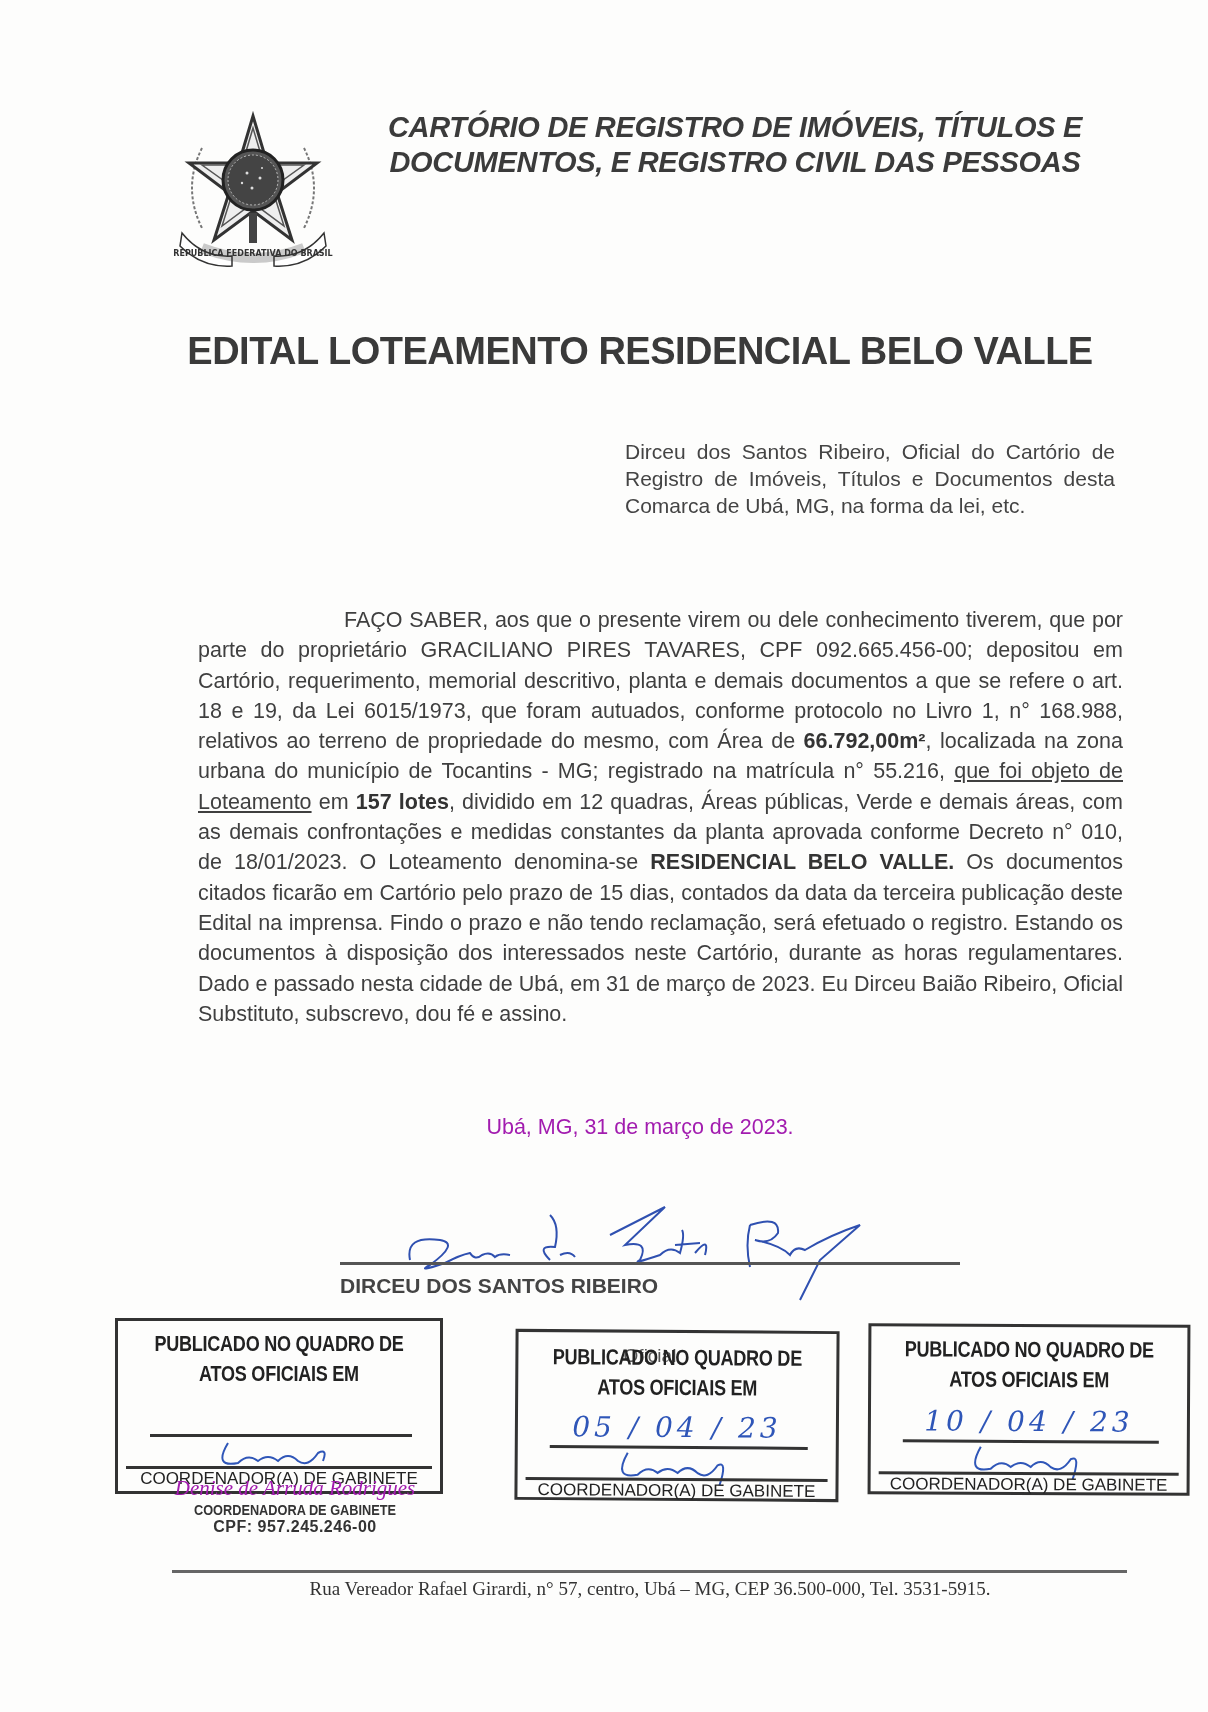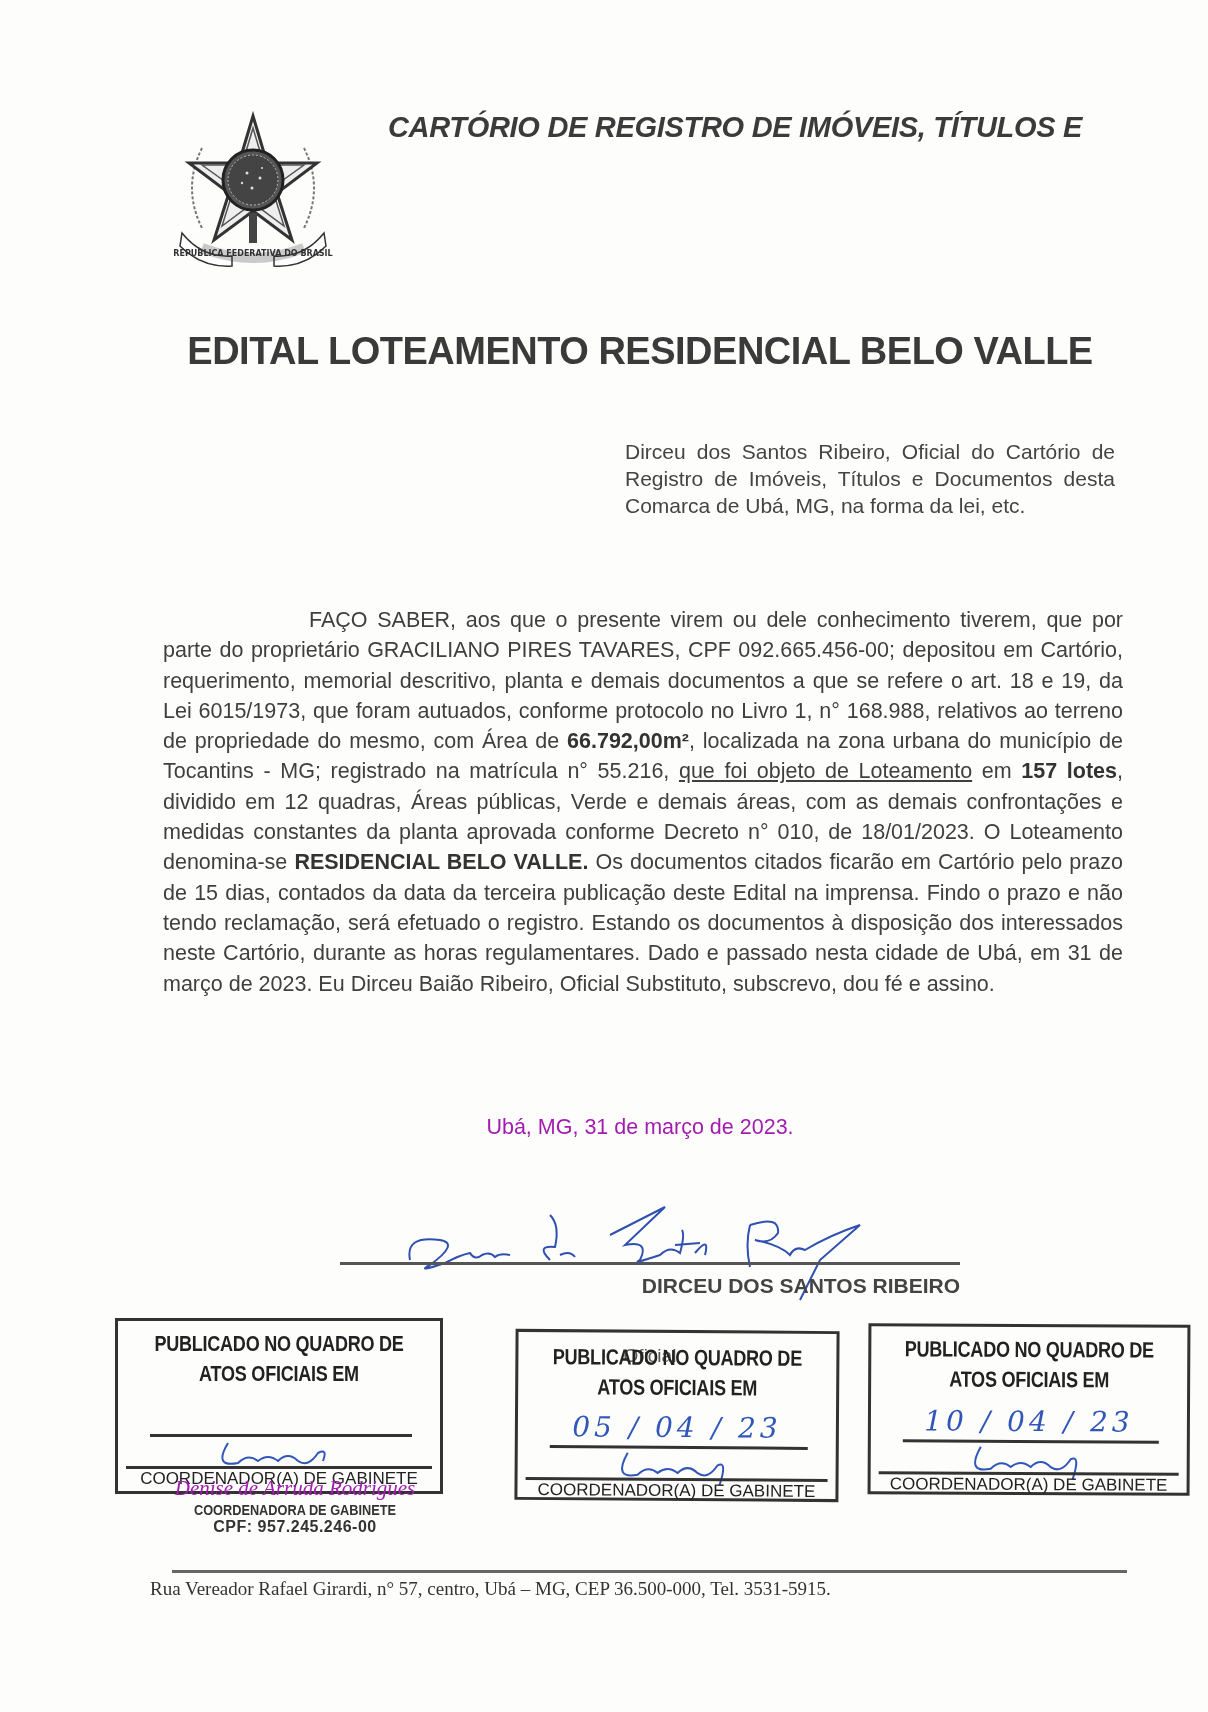--- a/index.html
+++ b/index.html
@@ -20,27 +20,27 @@
     font-weight: bold; font-size: 38px; color: #3a3a3a; letter-spacing: -0.5px;
   }
   .preamble {
     left: 625px; top: 438px; width: 490px;
     font-size: 21px; line-height: 27px; text-align: justify; color: #444;
   }
   .body-text {
     left: 163px; top: 605px; width: 960px;
     font-size: 21.5px; line-height: 30.3px; text-align: justify; color: #3f3f3f;
   }
-  .body-text .first { text-indent: 146px; }
+  .body-text .first { text-indent: 146px; margin-left: 35px; }
   .body-text b { color: #333; }
   .body-text u { text-decoration: underline; }
   .date-line { left: 150px; top: 1115px; width: 980px; text-align: center; font-size: 21.5px; color: #a21caf; }
   .sig-scribble { left: 400px; top: 1205px; width: 560px; height: 70px; }
   .sig-line { left: 340px; top: 1262px; width: 620px; height: 3px; background: #555; }
-  .sig-name { left: 340px; top: 1274px; width: 620px; text-align: right; font-weight: bold; font-size: 21px; color: #444; }
+  .sig-name { left: 340px; top: 1274px; width: 620px; text-align: left; font-weight: bold; font-size: 21px; color: #444; }
   .sig-role { left: 340px; top: 1303px; width: 620px; text-align: center; font-size: 19px; color: #555; margin-top: 42px; }
   .stamp {
     position: absolute; border: 3px solid #333; background: transparent;
     font-family: "Liberation Sans", sans-serif; color: #222;
   }
   .stamp .l1, .stamp .l2 {
     text-align: center; font-weight: bold; font-size: 22px; line-height: 30px;
     transform: scaleX(0.82); letter-spacing: -0.3px;
   }
   .stamp .l1 { margin-top: 8px; }
@@ -58,21 +58,21 @@
   .st3 { left: 868px; top: 1324px; width: 316px; height: 165px; transform: rotate(0.3deg); }
   .st2 .l1 { margin-top: 10px; }
   .under-stamp {
     left: 150px; top: 1490px; width: 290px; text-align: center; color: #333;
   }
   .under-stamp .sname { font-family: "Liberation Serif", serif; font-style: italic; font-size: 21px; margin-top: -14px; color: #a21caf; }
   .under-stamp .srole { font-weight: bold; font-size: 15px; transform: scaleX(0.85); }
   .under-stamp .scpf { font-weight: bold; font-size: 16px; letter-spacing: 0.5px; }
   .footer-line { left: 172px; top: 1570px; width: 955px; height: 3px; background: #666; }
   .footer-text {
-    left: 150px; top: 1578px; width: 1000px; 
+    left: 150px; top: 1578px; width: 1000px; text-align: center;
     font-family: "Liberation Serif", serif; font-size: 19px; color: #333;
   }
 </style>
 </head>
 <body>
 
 <div class="abs seal">
   <svg width="162" height="168" viewBox="0 0 162 168">
     <g fill="none" stroke="#444" stroke-width="2">
       <path d="M30 40 Q10 80 30 120 M132 40 Q152 80 132 120" stroke="#777" stroke-dasharray="3 2"></path>
@@ -91,20 +91,21 @@
     <rect x="77" y="105" width="8" height="30" fill="#444"></rect>
     <path d="M10 125 Q30 150 60 148 L60 158 Q30 160 8 138 Z" fill="#fff" stroke="#333" stroke-width="1.5"></path>
     <path d="M152 125 Q132 150 102 148 L102 158 Q132 160 154 138 Z" fill="#fff" stroke="#333" stroke-width="1.5"></path>
     <path d="M30 140 Q81 160 132 140" stroke="#333" stroke-width="10" fill="none" opacity="0.25"></path>
     <text x="81" y="148" font-size="8" text-anchor="middle" font-family="DejaVu Sans, sans-serif" fill="#333" font-weight="bold">REPUBLICA FEDERATIVA DO BRASIL</text>
   </svg>
 </div>
 
 <div class="abs header-title">
   <div>CARTÓRIO DE REGISTRO DE IMÓVEIS, TÍTULOS E</div>
+  <div>DOCUMENTOS, E REGISTRO CIVIL DAS PESSOAS</div>
 </div>
 
 <div class="abs doc-title">EDITAL LOTEAMENTO RESIDENCIAL BELO VALLE</div>
 
 <div class="abs preamble">Dirceu dos Santos Ribeiro, Oficial do Cartório de Registro de Imóveis, Títulos e Documentos desta Comarca de Ubá, MG, na forma da lei, etc.</div>
 
 <div class="abs body-text">
   <div class="first"><span>FAÇO SABER, aos que o presente virem ou dele conhecimento tiverem, que por parte do proprietário GRACILIANO PIRES TAVARES, CPF 092.665.456-00; depositou em Cartório, requerimento, memorial descritivo, planta e demais documentos a que se refere o art. 18 e 19, da Lei 6015/1973, que foram autuados, conforme protocolo no Livro 1, n° 168.988, relativos ao terreno de propriedade do mesmo, com Área de </span><b>66.792,00m²</b><span>, localizada na zona urbana do município de Tocantins - MG; registrado na matrícula n° 55.216, </span><u>que foi objeto de Loteamento</u><span> em </span><b>157 lotes</b><span>, dividido em 12 quadras, Áreas públicas, Verde e demais áreas, com as demais confrontações e medidas constantes da planta aprovada conforme Decreto n° 010, de 18/01/2023. O Loteamento denomina-se </span><b>RESIDENCIAL BELO VALLE.</b><span> Os documentos citados ficarão em Cartório pelo prazo de 15 dias, contados da data da terceira publicação deste Edital na imprensa. Findo o prazo e não tendo reclamação, será efetuado o registro. Estando os documentos à disposição dos interessados neste Cartório, durante as horas regulamentares. Dado e passado nesta cidade de Ubá, em 31 de março de 2023. Eu Dirceu Baião Ribeiro, Oficial Substituto, subscrevo, dou fé e assino.</span></div>
 </div>
 

